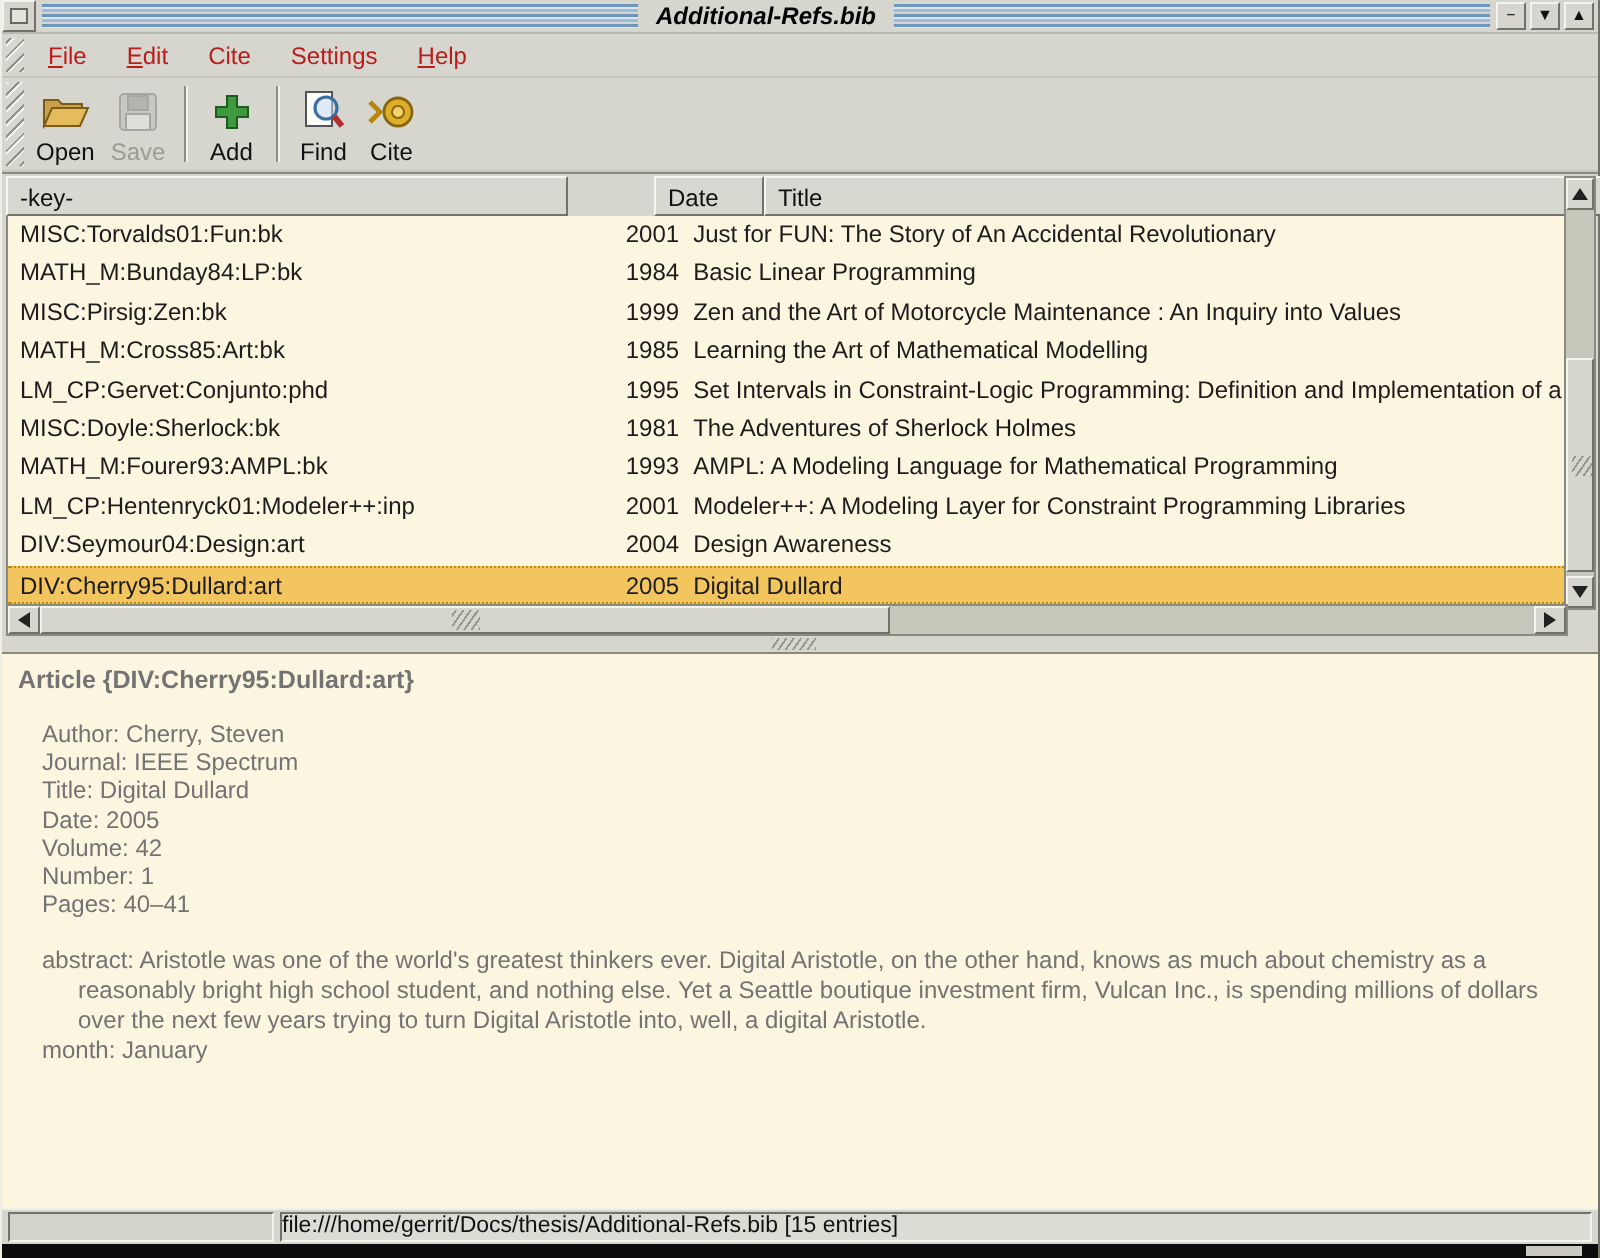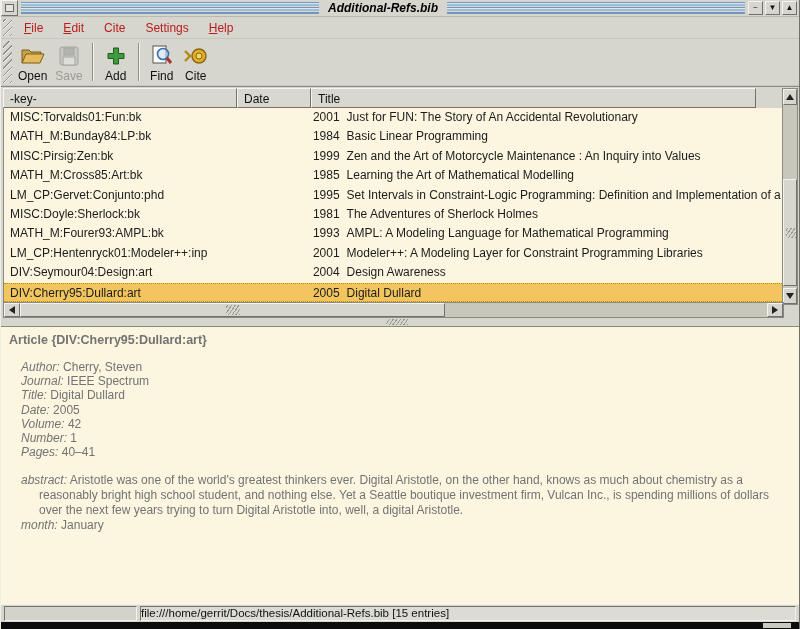--- a/index.html
+++ b/index.html
@@ -44,21 +44,21 @@
   .tool-btn.disabled .tlabel { color:#9c9c92; }
   .tool-btn.disabled .ticon { opacity:.45; filter:grayscale(1); }
 
   
   .tablewrap { position:absolute; top:86px; left:0; right:0; height:232px; background:#d6d6ce;
     border-top:1px solid #8a8a7d; }
   .thead { position:absolute; top:1px; left:2px; height:20px; display:flex; }
   .hcell { background:#d8d8d0; border-top:1px solid #f6f6f1; border-left:1px solid #f6f6f1;
     border-bottom:1px solid #72726a; border-right:1px solid #72726a;
     font-size:12px; color:#111; padding:3px 0 0 6px; }
-  .hc-key { width:234px; } .hc-date { width:74px; } .hc-title { width:445px; }
+  .hc-key { width:281px; } .hc-date { width:55px;margin-left:43px; } .hc-title { width:445px; }
   .tbody { position:absolute; top:21px; left:2px; width:781px; height:194px;
     background:#fcf5e0; overflow:hidden; border-left:1px solid #8a8a7d; }
   .trow { display:flex; height:19.4px; line-height:19.4px; font-size:12px; color:#1c1c1c;
     white-space:nowrap; }
   .trow > div { overflow:hidden; }
   .tc-key { width:281px; padding-left:6px; }
   .tc-date { width:55px; padding-left:7px;text-align:right; }
   .tc-title { width:445px; padding-left:7px; }
   .trow.selected { background:#f2c55e; border-top:1px dotted #bb8a0b; border-bottom:1px dotted #bb8a0b; }
 
@@ -93,21 +93,21 @@
   
   .pane-sep { position:absolute; top:318px; left:0; right:0; height:8px; background:#d6d6ce; }
   .pane-sep .grip-marks { position:absolute; left:385px; top:1px; width:22px; height:6px; margin:0; }
 
   
   .detail { position:absolute; top:326px; left:0; right:0; height:278px; background:#fcf5e0;
     border-top:1px solid #8a8a7d; padding:6px 8px; color:#737373; overflow:hidden; }
   .d-header { font-size:12.5px; font-weight:bold; margin-bottom:13px; }
   .d-fields { margin-left:12px; }
   .d-line { font-size:12px; line-height:14.2px; }
-  .lbl { font-style:italic; }
+  .lbl { }
   .d-abstract { margin:14px 0 0 12px; width:756px; padding-left:18px; text-indent:-18px;
     font-size:12px; line-height:14.6px; }
   .d-month { margin-left:12px; font-size:12px; line-height:14.6px; margin-top:1px; }
 
   
   .statusbar { position:absolute; top:604px; left:0; right:0; height:18px; background:#d6d6ce;
     border-top:1px solid #f1f1ea; }
   .sb-progress { position:absolute; left:3px; top:1px; width:133px; height:15px; background:#d3d3c9;
     border-top:1px solid #72726a; border-left:1px solid #72726a;
     border-bottom:1px solid #f4f4ef; border-right:1px solid #f4f4ef; }

